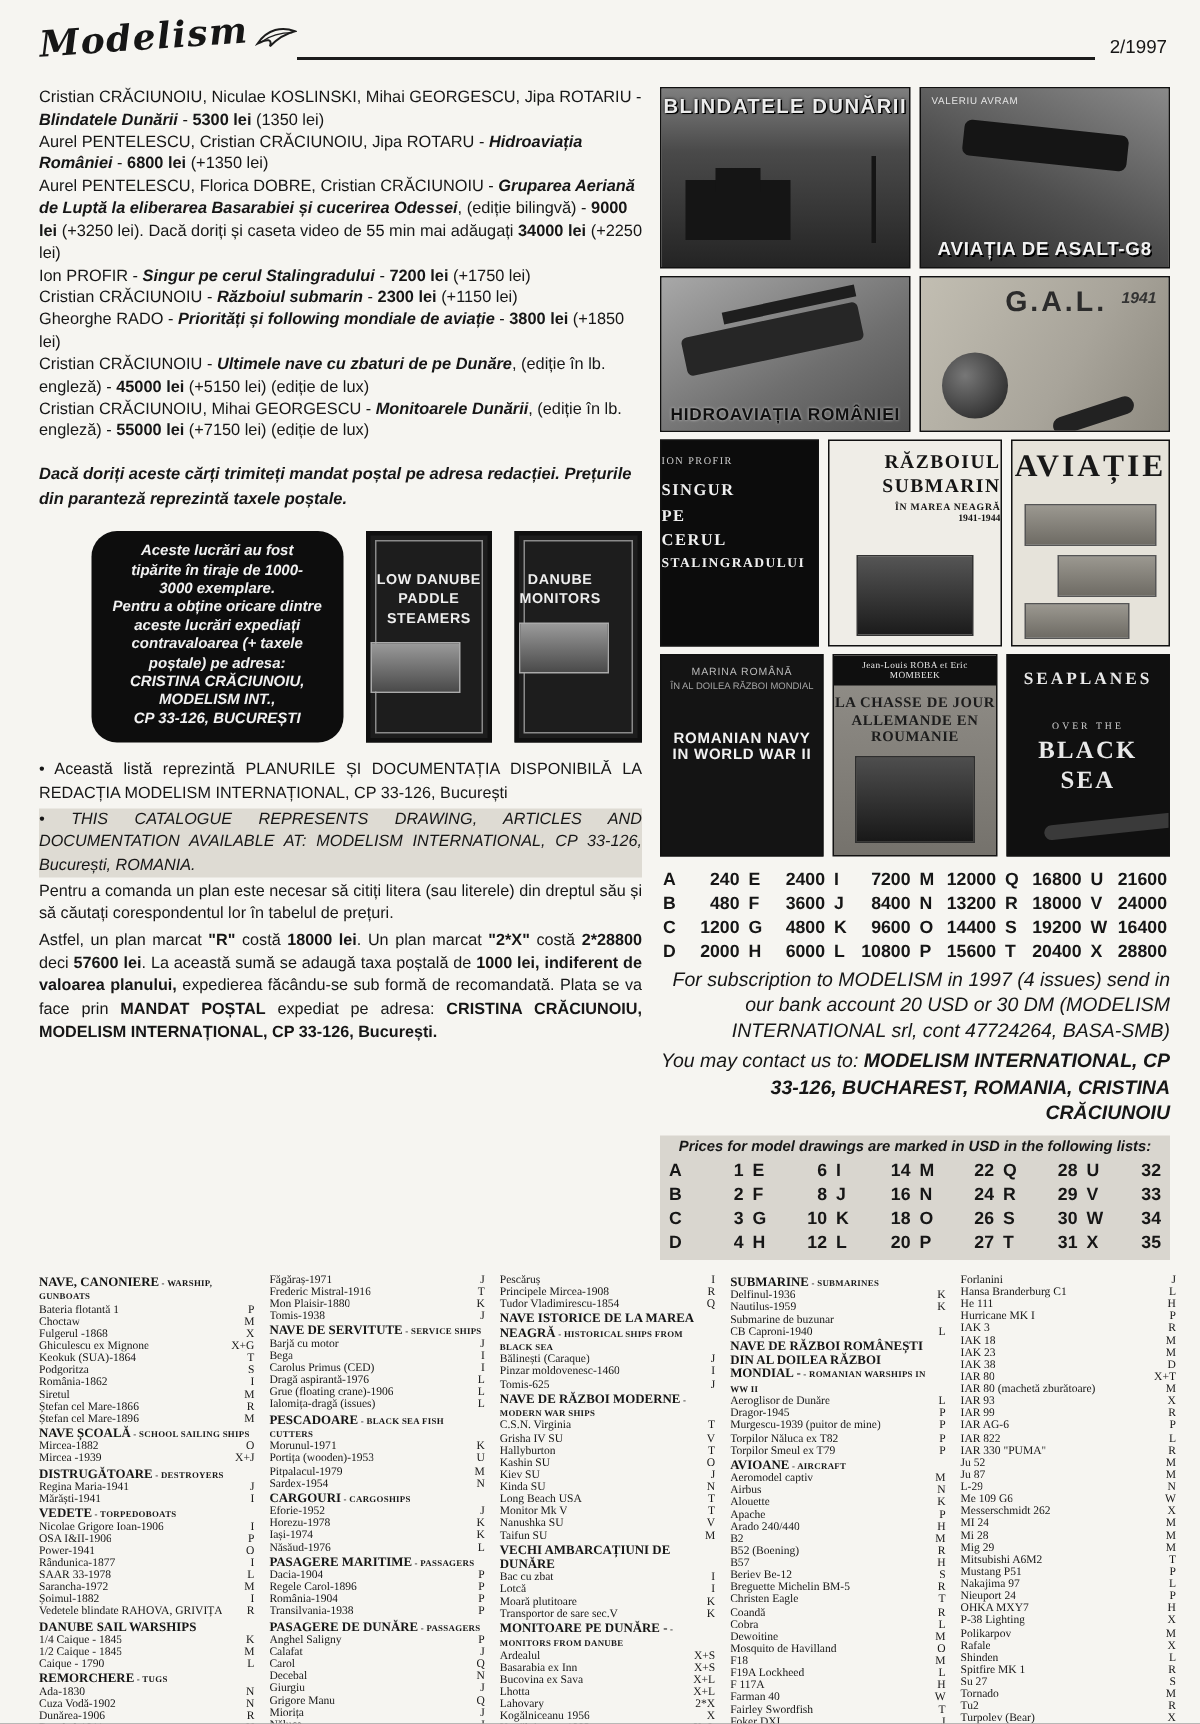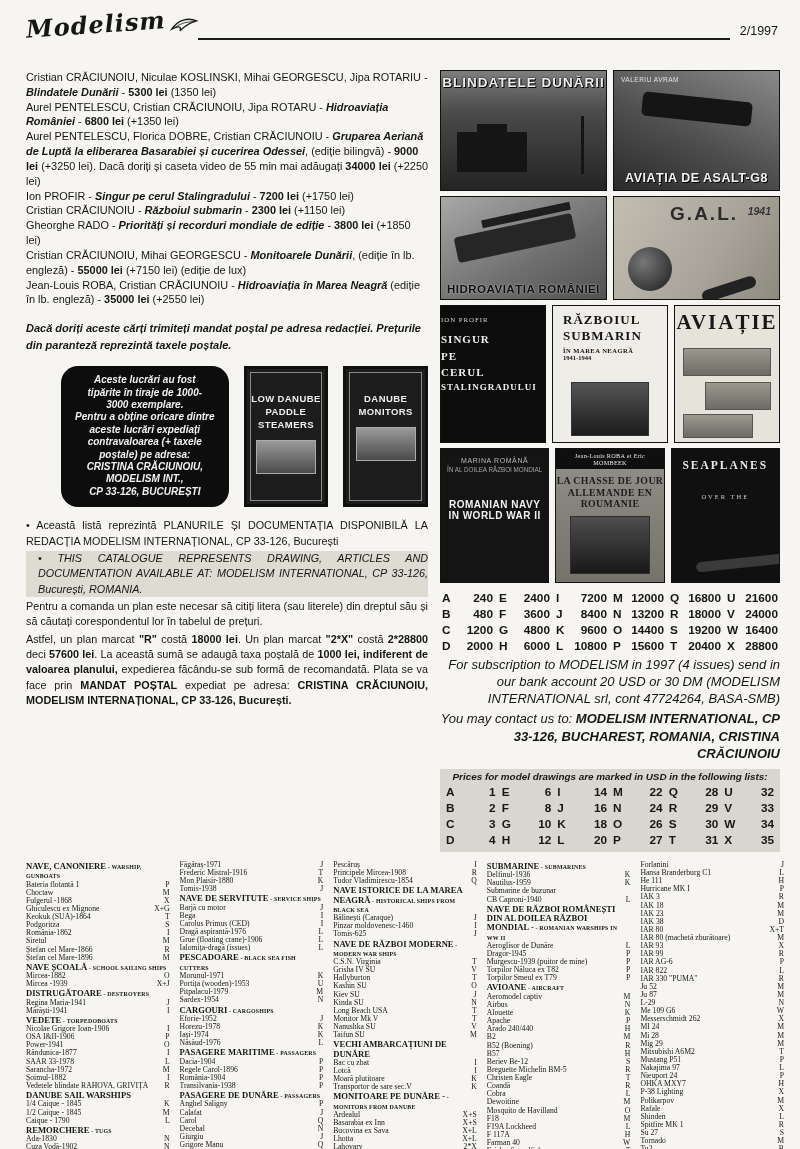--- a/index.html
+++ b/index.html
@@ -6,42 +6,42 @@
   .page{width:800px;height:1149px;margin:0 auto;background:#f6f5f1;color:#161616;
         font-family:"Liberation Sans",sans-serif;position:relative;overflow:hidden;}
   
   .header{display:flex;align-items:flex-start;padding:10px 22px 0 26px;height:44px;}
   .logo-wrap{display:flex;align-items:center;gap:4px;width:172px;}
   .logo{font-family:"DejaVu Serif",serif;font-style:italic;font-weight:bold;font-size:24px;
         transform:rotate(-4deg);letter-spacing:1px;}
   .rule{flex:1;height:2px;background:#1c1c1c;margin-top:28px;}
   .issue{margin-left:10px;margin-top:14px;font-size:12.5px;}
   
-  .main{display:flex;padding:4px 20px 0 26px;gap:12px;margin-top:12px;}
+  .main{display:flex;padding:4px 20px 0 26px;gap:12px;}
   .leftcol{width:402px;}
   .rightcol{flex:1;display:flex;flex-direction:column;gap:5px;min-width:0;}
   
   .book-item{font-size:10.9px;line-height:1.36;}
   .s-b{font-weight:bold;}
   .s-i{font-style:italic;}
   .s-bi{font-weight:bold;font-style:italic;}
   .books-note{margin-top:13px;font-weight:bold;font-style:italic;font-size:11px;line-height:1.5;}
   
   .info-row{display:flex;gap:15px;margin-top:13px;height:141px;padding-left:35px;}
   .info-box{width:174px;background:#0d0d0d;color:#f1f1f1;border-radius:17px;padding:8px 7px;
             font-style:italic;font-weight:bold;font-size:10px;line-height:1.24;text-align:center;box-sizing:border-box;}
   .mini-cover{width:88px;background:#1d1d1d;border:3px solid #101010;box-sizing:border-box;color:#eee;
-              display:flex;flex-direction:column;align-items:center;padding-top:24px;gap:8px;position:relative;}
+              display:flex;flex-direction:column;align-items:flex-start;padding-top:24px;gap:8px;position:relative;}
   .mini-cover:after{content:"";position:absolute;inset:3px;border:1px solid #8a8a8a;pointer-events:none;}
   .mini-cover .t{font-size:9.5px;font-weight:bold;letter-spacing:.4px;text-align:center;line-height:1.35;z-index:1;}
   .mini-cover .img{width:58px;height:32px;background:linear-gradient(180deg,#9a9a9a,#4a4a4a);border:1px solid #aaa;z-index:1;}
   
   .catalog{margin-top:11px;font-size:10.8px;line-height:1.42;text-align:justify;}
   .catalog p{margin:0 0 2px;}
-  .catalog .p2{font-style:italic;background:#dedbd3;padding-left:12px;}
+  .catalog .p2{font-style:italic;background:#dedbd3;}
   
   .cov-row{display:flex;gap:6px;}
   .cover{position:relative;border:1px solid #111;overflow:hidden;flex:1;box-sizing:border-box;}
   .r1{height:121px;} .r2{height:104px;} .r3{height:138px;} .r4{height:135px;}
   .c-blind{background:linear-gradient(180deg,#7e7e7e 0%,#4a4a4a 35%,#242424 100%);}
   .c-blind .ttl{position:absolute;top:4px;width:100%;text-align:center;color:#ececec;font-weight:800;
                 font-size:13.5px;letter-spacing:1px;text-shadow:0 0 2px #000,1px 1px 0 #000;}
   .blob{position:absolute;background:#151515;}
   .c-asalt{background:linear-gradient(205deg,#8a8a8a 0%,#4f4f4f 55%,#2a2a2a 100%);}
   .c-asalt .auth{position:absolute;top:5px;left:7px;font-size:6.5px;color:#e5e5e5;letter-spacing:.5px;}
@@ -57,21 +57,21 @@
   .c-gal .ttl{position:absolute;top:6px;left:34%;font-weight:800;font-size:19px;color:#2b2b2b;letter-spacing:2px;}
   .c-gal .yr{position:absolute;top:8px;right:8px;font-style:italic;font-weight:bold;font-size:10.5px;color:#333;}
   .c-gal .engine{position:absolute;left:14px;bottom:8px;width:44px;height:44px;border-radius:50%;
                  background:radial-gradient(circle at 35% 35%,#777,#1c1c1c);}
   .c-gal .prop{position:absolute;right:22px;bottom:4px;width:56px;height:12px;background:#222;transform:rotate(-18deg);border-radius:6px;}
   .serif{font-family:"Liberation Serif",serif;}
   .c-singur{background:#0c0c0c;color:#efefef;}
   .c-singur .auth{font-size:6.8px;color:#cfcfcf;margin-top:10px;letter-spacing:1px;}
   .c-singur .ln{font-weight:bold;font-size:11px;letter-spacing:1px;line-height:1.5;}
   .c-singur .ln:nth-child(2){margin-top:8px;}
-  .c-subm{background:#efede7;text-align:left;color:#141414;padding-left:10px;}
+  .c-subm{background:#efede7;text-align:right;color:#141414;padding-left:10px;}
   .c-subm .ln{font-weight:800;font-size:13px;letter-spacing:1px;line-height:1.25;}
   .c-subm .ln:first-child{margin-top:6px;}
   .c-subm .sub{font-size:6.5px;font-weight:bold;margin-top:2px;letter-spacing:.5px;}
   .c-subm .yrs{font-size:6.5px;font-weight:bold;}
   .c-subm .photo{position:absolute;bottom:6px;left:18px;right:18px;height:52px;
                  background:linear-gradient(180deg,#555,#1b1b1b);border:1px solid #333;}
   .c-avia{background:#e6e3da;text-align:center;color:#181818;}
   .c-avia .ttl{font-weight:900;font-size:21px;letter-spacing:2px;margin-top:4px;}
   .c-avia .strip{position:absolute;left:8px;right:8px;height:26px;background:linear-gradient(180deg,#9b9890,#6e6b64);border:1px solid #555;}
   .c-avia .s1{top:42px;} .c-avia .s2{top:76px;left:30px;} .c-avia .s3{top:108px;right:26px;height:22px;}
@@ -128,23 +128,23 @@
 
   <div class="main">
 
     <div class="leftcol">
       <div>
           <div class="book-item"><span>Cristian CRĂCIUNOIU, Niculae KOSLINSKI, Mihai GEORGESCU, Jipa ROTARIU - </span><span class="s-bi">Blindatele Dunării</span><span> - </span><span class="s-b">5300 lei</span><span> (1350 lei)</span></div>
           <div class="book-item"><span>Aurel PENTELESCU, Cristian CRĂCIUNOIU, Jipa ROTARU - </span><span class="s-bi">Hidroaviația României</span><span> - </span><span class="s-b">6800 lei</span><span> (+1350 lei)</span></div>
           <div class="book-item"><span>Aurel PENTELESCU, Florica DOBRE, Cristian CRĂCIUNOIU - </span><span class="s-bi">Gruparea Aeriană de Luptă la eliberarea Basarabiei și cucerirea Odessei</span><span>, (ediție bilingvă) - </span><span class="s-b">9000 lei</span><span> (+3250 lei). Dacă doriți și caseta video de 55 min mai adăugați </span><span class="s-b">34000 lei</span><span> (+2250 lei)</span></div>
           <div class="book-item"><span>Ion PROFIR - </span><span class="s-bi">Singur pe cerul Stalingradului</span><span> - </span><span class="s-b">7200 lei</span><span> (+1750 lei)</span></div>
           <div class="book-item"><span>Cristian CRĂCIUNOIU - </span><span class="s-bi">Războiul submarin</span><span> - </span><span class="s-b">2300 lei</span><span> (+1150 lei)</span></div>
-          <div class="book-item"><span>Gheorghe RADO - </span><span class="s-bi">Priorități și recorduri mondiale de ediție</span><span> - </span><span class="s-b">3800 lei</span><span> (+1850 lei)</span></div>
+          <div class="book-item"><span>Gheorghe RADO - </span><span class="s-bi">Priorități și following mondiale de aviație</span><span> - </span><span class="s-b">3800 lei</span><span> (+1850 lei)</span></div>
+          <div class="book-item"><span>Cristian CRĂCIUNOIU - </span><span class="s-bi">Ultimele nave cu zbaturi de pe Dunăre</span><span>, (ediție în lb. engleză) - </span><span class="s-b">45000 lei</span><span> (+5150 lei) (ediție de lux)</span></div>
           <div class="book-item"><span>Cristian CRĂCIUNOIU, Mihai GEORGESCU - </span><span class="s-bi">Monitoarele Dunării</span><span>, (ediție în lb. engleză) - </span><span class="s-b">55000 lei</span><span> (+7150 lei) (ediție de lux)</span></div>
-          <div class="book-item"><span>Jean-Louis ROBA, Cristian CRĂCIUNOIU - </span><span class="s-bi">Hidroaviația în Marea Neagră</span><span> (ediție în lb. engleză) - </span><span class="s-b">35000 lei</span><span> (+2550 lei)</span></div>
         </div>
       <div class="books-note">Dacă doriți aceste cărți trimiteți mandat poștal pe adresa redacției. Prețurile din paranteză reprezintă taxele poștale.</div>
 
       <div class="info-row">
         <div class="info-box">
           <div>
               <div class="ib-line">Aceste lucrări au fost</div>
               <div class="ib-line">tipărite în tiraje de 1000-</div>
               <div class="ib-line">3000 exemplare.</div>
               <div class="ib-line">Pentru a obține oricare dintre</div>
@@ -241,20 +241,21 @@
         </div>
         <div class="cover c-chasse serif">
           <div class="bar">Jean-Louis ROBA et Eric MOMBEEK</div>
           <div class="ln">LA CHASSE DE JOUR</div>
           <div class="ln">ALLEMANDE EN ROUMANIE</div>
           <div class="photo"></div>
         </div>
         <div class="cover c-sea serif">
           <div class="l1">SEAPLANES</div>
           <div class="l2">OVER THE</div>
+          <div class="l3">BLACK SEA</div>
           <div class="plane"></div>
         </div>
       </div>
 
       <div>
         <div class="price-grid">
             <div class="pcell">
               <span class="k">A</span>
               <span class="v">240</span>
             </div>

